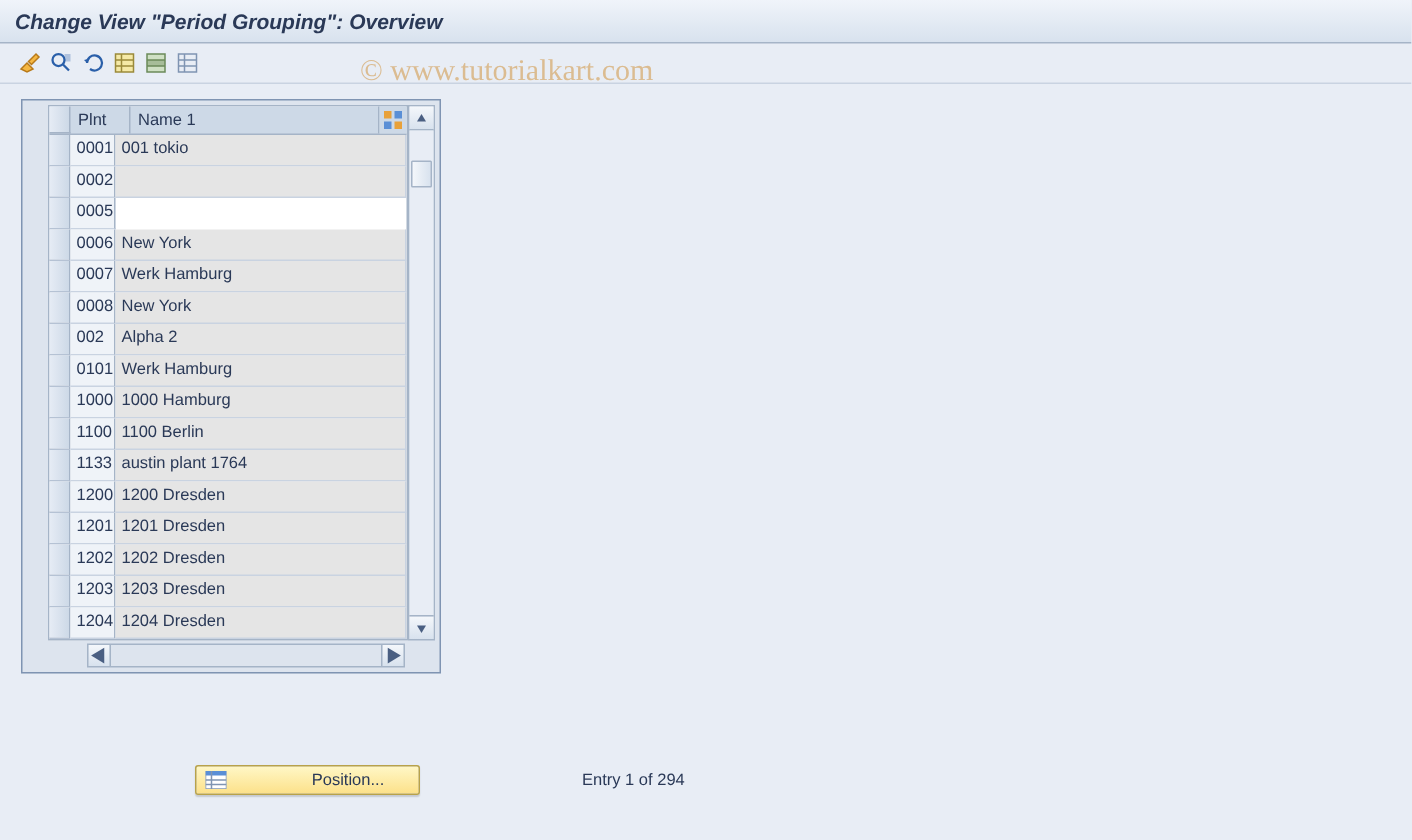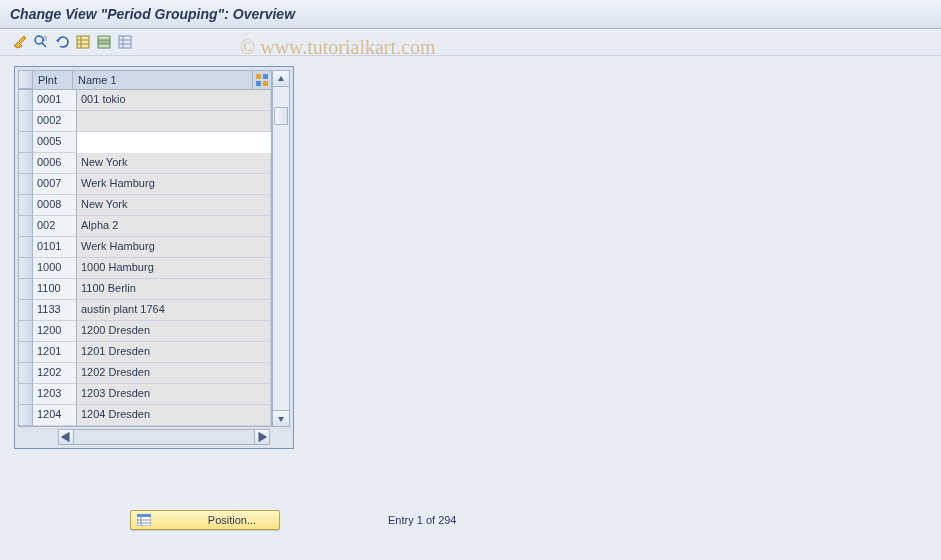--- a/index.html
+++ b/index.html
@@ -45,20 +45,21 @@
     .table-container {
       width: 280px;
       border: 1px solid #7f94b2;
       background: #dde4ee;
       padding: 3px;
       position: relative;
     }
     .table-wrapper {
       display: flex;
       flex-direction: row;
+      margin-left: 14px;
     }
     .table-inner {
       flex: 1;
       background: #fff;
       border: 1px solid #a5b4c7;
     }
     .table-header {
       display: flex;
       background: #cdd9e7;
       border-bottom: 1px solid #a5b4c7;
@@ -98,21 +99,21 @@
     .td {
       padding: 3px 4px;
       font-size: 11px;
       color: #2a3957;
       border-right: 1px solid #c9d3e1;
       border-bottom: 1px solid #c9d3e1;
       white-space: nowrap;
       overflow: hidden;
     }
     .td-plnt {
-      width: 44px;
+      width: 30px;
       background: #eff3f8;
       border-right: 1px solid #a5b4c7;
     }
     .td-name1 { flex: 1; background: #e5e5e5; }
     .vscroll {
       width: 18px;
       background: #dde4ee;
       border: 1px solid #a5b4c7;
       display: flex;
       flex-direction: column;

